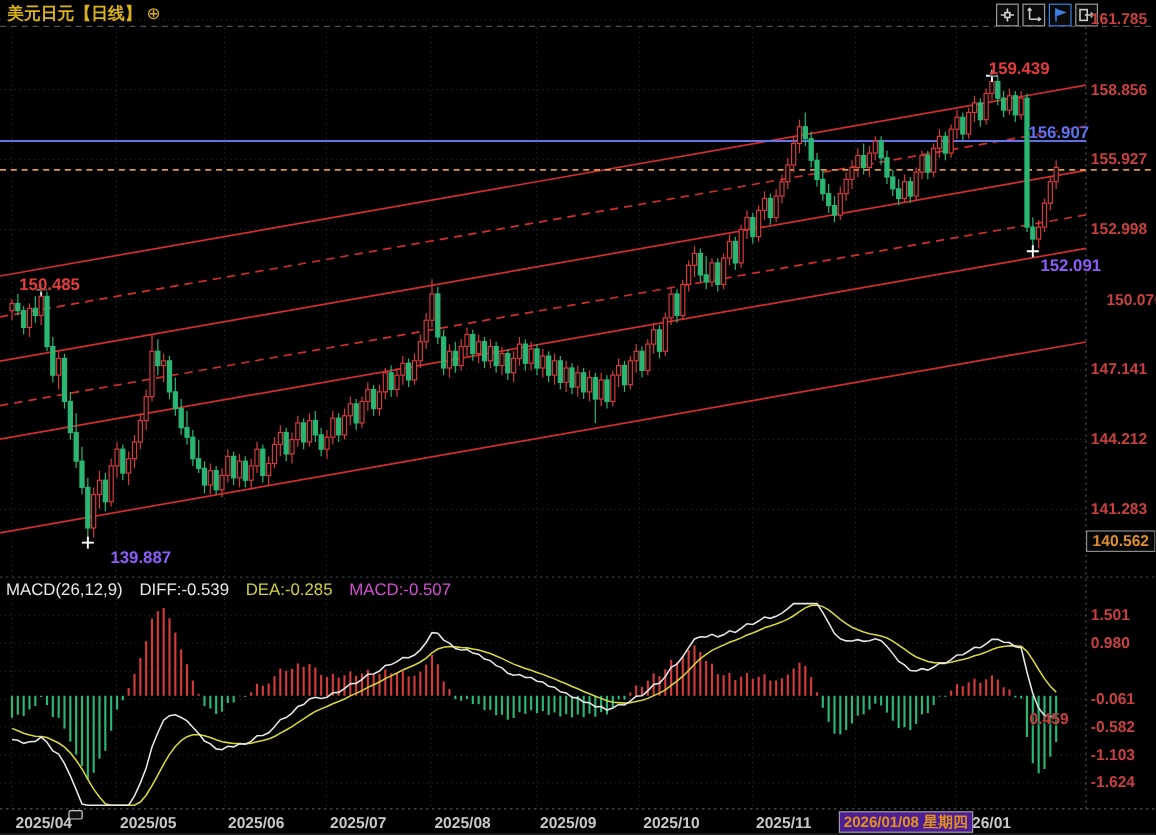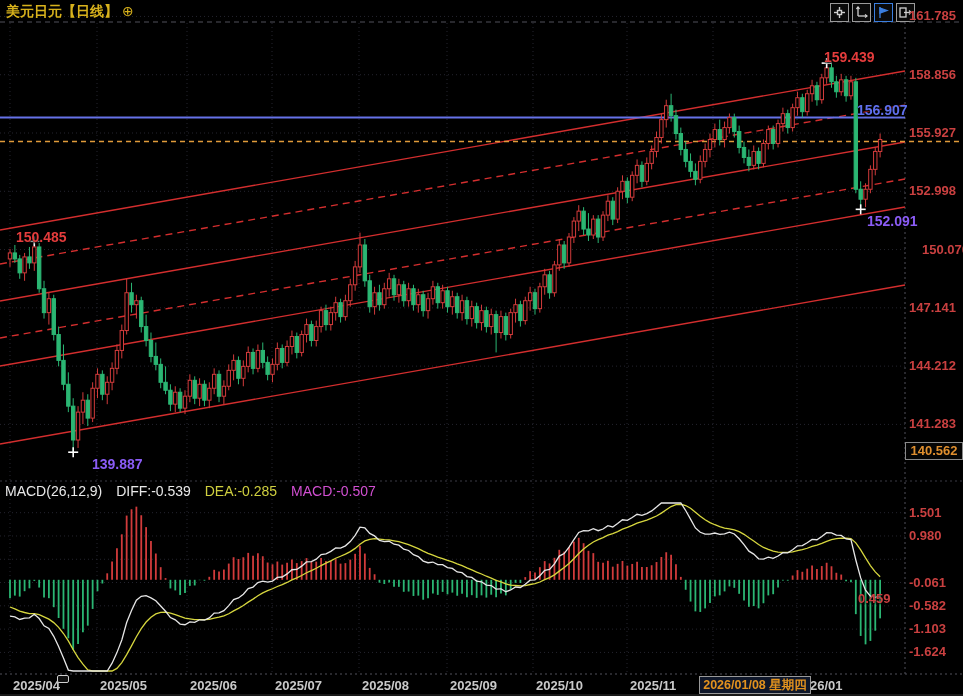--- a/index.html
+++ b/index.html
@@ -19,21 +19,21 @@
   .ann.red{color:#e43c3c;}
   .ann.green{color:#8b5cf6;}
   .ann.blue{color:#6070ee;}
   .price-box{position:absolute;left:905px;width:56px;height:16px;border:1px solid #8a8a8a;
              color:#df8f2f;font-size:13px;font-weight:bold;text-align:center;line-height:16px;background:#050505;}
   .macd-header{left:5px;top:483px;font-size:14px;color:#e8e8e8;}
   .macd-header span{margin-right:10px;}
   .macd-header .dea{color:#cfcf3f;}
   .macd-header .macd-val{color:#d14fd1;}
   .cursor-date-box{position:absolute;left:699px;top:676px;width:110px;height:16px;border:1px solid #999;
-                   background:#0f172a;color:#e2921e;font-size:12.5px;font-weight:bold;text-align:center;line-height:16px;z-index:3;}
+                   background:#4c1d95;color:#e2921e;font-size:12.5px;font-weight:bold;text-align:center;line-height:16px;z-index:3;}
   .partial-month{left:810px;z-index:2;}
   .time-handle{position:absolute;left:57px;top:675px;width:10px;height:6px;border:1px solid #cfcfcf;border-radius:2px;background:#101010;}
   .watermark{right:2px;bottom:8px;font-size:42px;font-weight:bold;color:rgba(240,240,240,0.92);letter-spacing:2px;z-index:4;}
   svg{display:block;}
 </style>
 </head>
 <body>
 
 <div class="stage">
   <svg class="layer" id="gfx" width="963" height="696">

